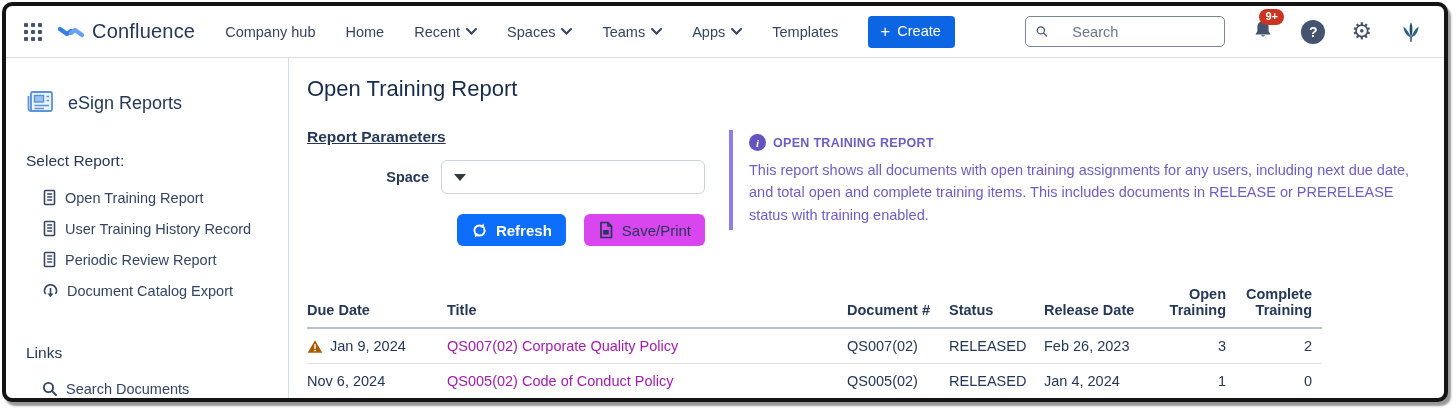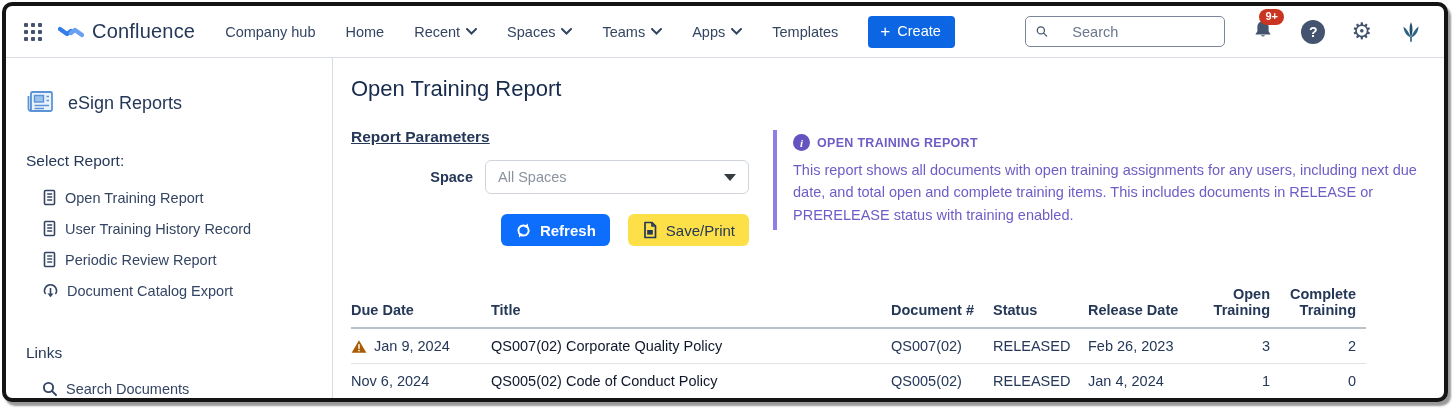--- a/index.html
+++ b/index.html
@@ -31,21 +31,21 @@
   .searchbox input::placeholder { color:#6b778c; }
   .bell-wrap { position:relative; cursor:pointer; }
   .badge { position:absolute; top:-9px; left:8px; background:#ca3521; color:#fff; font-size:11px; font-weight:700;
     padding:2px 6px 3px; border-radius:10px; line-height:1; }
   .help-circle { width:24px; height:24px; border-radius:50%; background:#44546f; color:#fff; font-size:14px;
     font-weight:700; display:flex; align-items:center; justify-content:center; cursor:pointer; }
   .gear { font-size:23px; color:#44546f; line-height:1; cursor:pointer; }
 
   
   .body-wrap { display:flex; height:347px; }
-  .sidebar { width:327px; border-right:1px solid #d8dde3; padding:32px 10px 0 20px; flex-shrink:0; }
+  .sidebar { width:283px; border-right:1px solid #d8dde3; padding:32px 10px 0 20px; flex-shrink:0; }
   .side-title { display:flex; align-items:center; gap:12px; color:#253858; font-size:18px; margin-bottom:36px; }
   .side-heading { font-size:15.5px; color:#253858; margin-bottom:12px; }
   .side-item { display:flex; align-items:center; gap:8px; font-size:14.5px; color:#344563;
     padding:7px 0 7px 16px; cursor:pointer; }
   .side-item svg { flex-shrink:0; }
   .links-block { margin-top:38px; }
 
   .main { flex:1; padding:18px 16px 0 18px; overflow:hidden; }
   .page-title { font-size:22px; font-weight:500; color:#172b4d; margin-bottom:26px; }
   .params-row { display:flex; align-items:flex-start; }
@@ -55,38 +55,38 @@
   .space-label { width:134px; text-align:right; padding-right:12px; font-size:14.5px; font-weight:700; color:#253858; }
   .select { flex:1; height:34px; border:1px solid #ced4da; border-radius:6px; display:flex; align-items:center;
     padding:0 12px; cursor:pointer; background:#fff; }
   .select-value { flex:1; font-size:14.5px; color:#8b939e; }
   .select-caret { width:0; height:0; border-left:6px solid transparent; border-right:6px solid transparent;
     border-top:7px solid #343a40; }
   .btn-row { display:flex; justify-content:flex-end; gap:8px; margin-top:20px; }
   .btn { display:flex; align-items:center; gap:8px; border-radius:6px; font-size:15px; padding:7px 14px;
     cursor:pointer; border:none; font-family:"Liberation Sans",sans-serif;margin-left:10px; }
   .btn-refresh { background:#0d6efd; color:#fff; font-weight:700; }
-  .btn-saveprint { background:#fde047; color:#253858; }
+  .btn-saveprint { background:#d946ef; color:#253858; }
 
   .info-panel { margin-left:24px; border-left:4px solid #8f7ee7; padding:4px 4px 4px 16px; margin-top:2px; }
   .info-title-row { display:flex; align-items:center; gap:7px; margin-bottom:8px; }
   .info-icon { width:17px; height:17px; border-radius:50%; background:#6554c0; color:#fff; font-size:11px;
     font-weight:700; font-style:italic; display:flex; align-items:center; justify-content:center; flex-shrink:0;
     font-family:"Liberation Serif",serif; }
   .info-title { font-size:12.5px; font-weight:700; color:#6e5dc6; letter-spacing:0.3px; }
   .info-body { font-size:14.5px; color:#6e5dc6; line-height:1.55; max-width:700px; }
 
   
   table.report { border-collapse:collapse; margin-top:36px; table-layout:fixed; }
   table.report th { font-size:14.5px; font-weight:700; color:#253858; text-align:left; vertical-align:bottom;
     padding:4px 8px 9px 0; border-bottom:2px solid #bac1ca; }
   table.report th.num, table.report td.num { text-align:right; padding-right:10px; }
   table.report td { font-size:14.5px; color:#253858; padding:9px 8px 9px 0; border-bottom:1px solid #dfe3e8;
     white-space:nowrap; overflow:hidden; }
-  .doc-link { color:#0f172a; text-decoration:none; cursor:pointer; }
+  .doc-link { color:#a21caf; text-decoration:none; cursor:pointer; }
   .due-cell { display:flex; align-items:center; gap:7px; }
   col.c-due { width:140px; } col.c-title { width:400px; } col.c-doc { width:102px; }
   col.c-status { width:95px; } col.c-rel { width:112px; } col.c-open { width:80px; } col.c-comp { width:86px; }
 </style>
 </head>
 <body>
 
 <div class="frame">
 
   <div class="topbar">
@@ -246,21 +246,20 @@
 
     <main class="main">
       <h1 class="page-title">Open Training Report</h1>
 
       <div class="params-row">
         <div class="params-col">
           <div class="params-heading">Report Parameters</div>
           <div class="space-row">
             <label class="space-label">Space</label>
             <div class="select">
-              <span class="select-value">All Spaces</span>
               <span class="select-caret"></span>
             </div>
           </div>
           <div class="btn-row">
             <button class="btn btn-refresh">
               <svg width="17" height="17" viewBox="0 0 18 18">
                 <path d="M4.2 11.5 A5.4 5.4 0 0 1 9 3.6 a5.4 5.4 0 0 1 4 1.7" fill="none" stroke="#fff" stroke-width="2.1" stroke-linecap="round"></path>
                 <path d="M13.6 1.6 L14 6.4 L9.4 5.2z" fill="#fff"></path>
                 <path d="M13.8 6.5 A5.4 5.4 0 0 1 9 14.4 a5.4 5.4 0 0 1 -4-1.7" fill="none" stroke="#fff" stroke-width="2.1" stroke-linecap="round"></path>
                 <path d="M4.4 16.4 L4 11.6 L8.6 12.8z" fill="#fff"></path>

